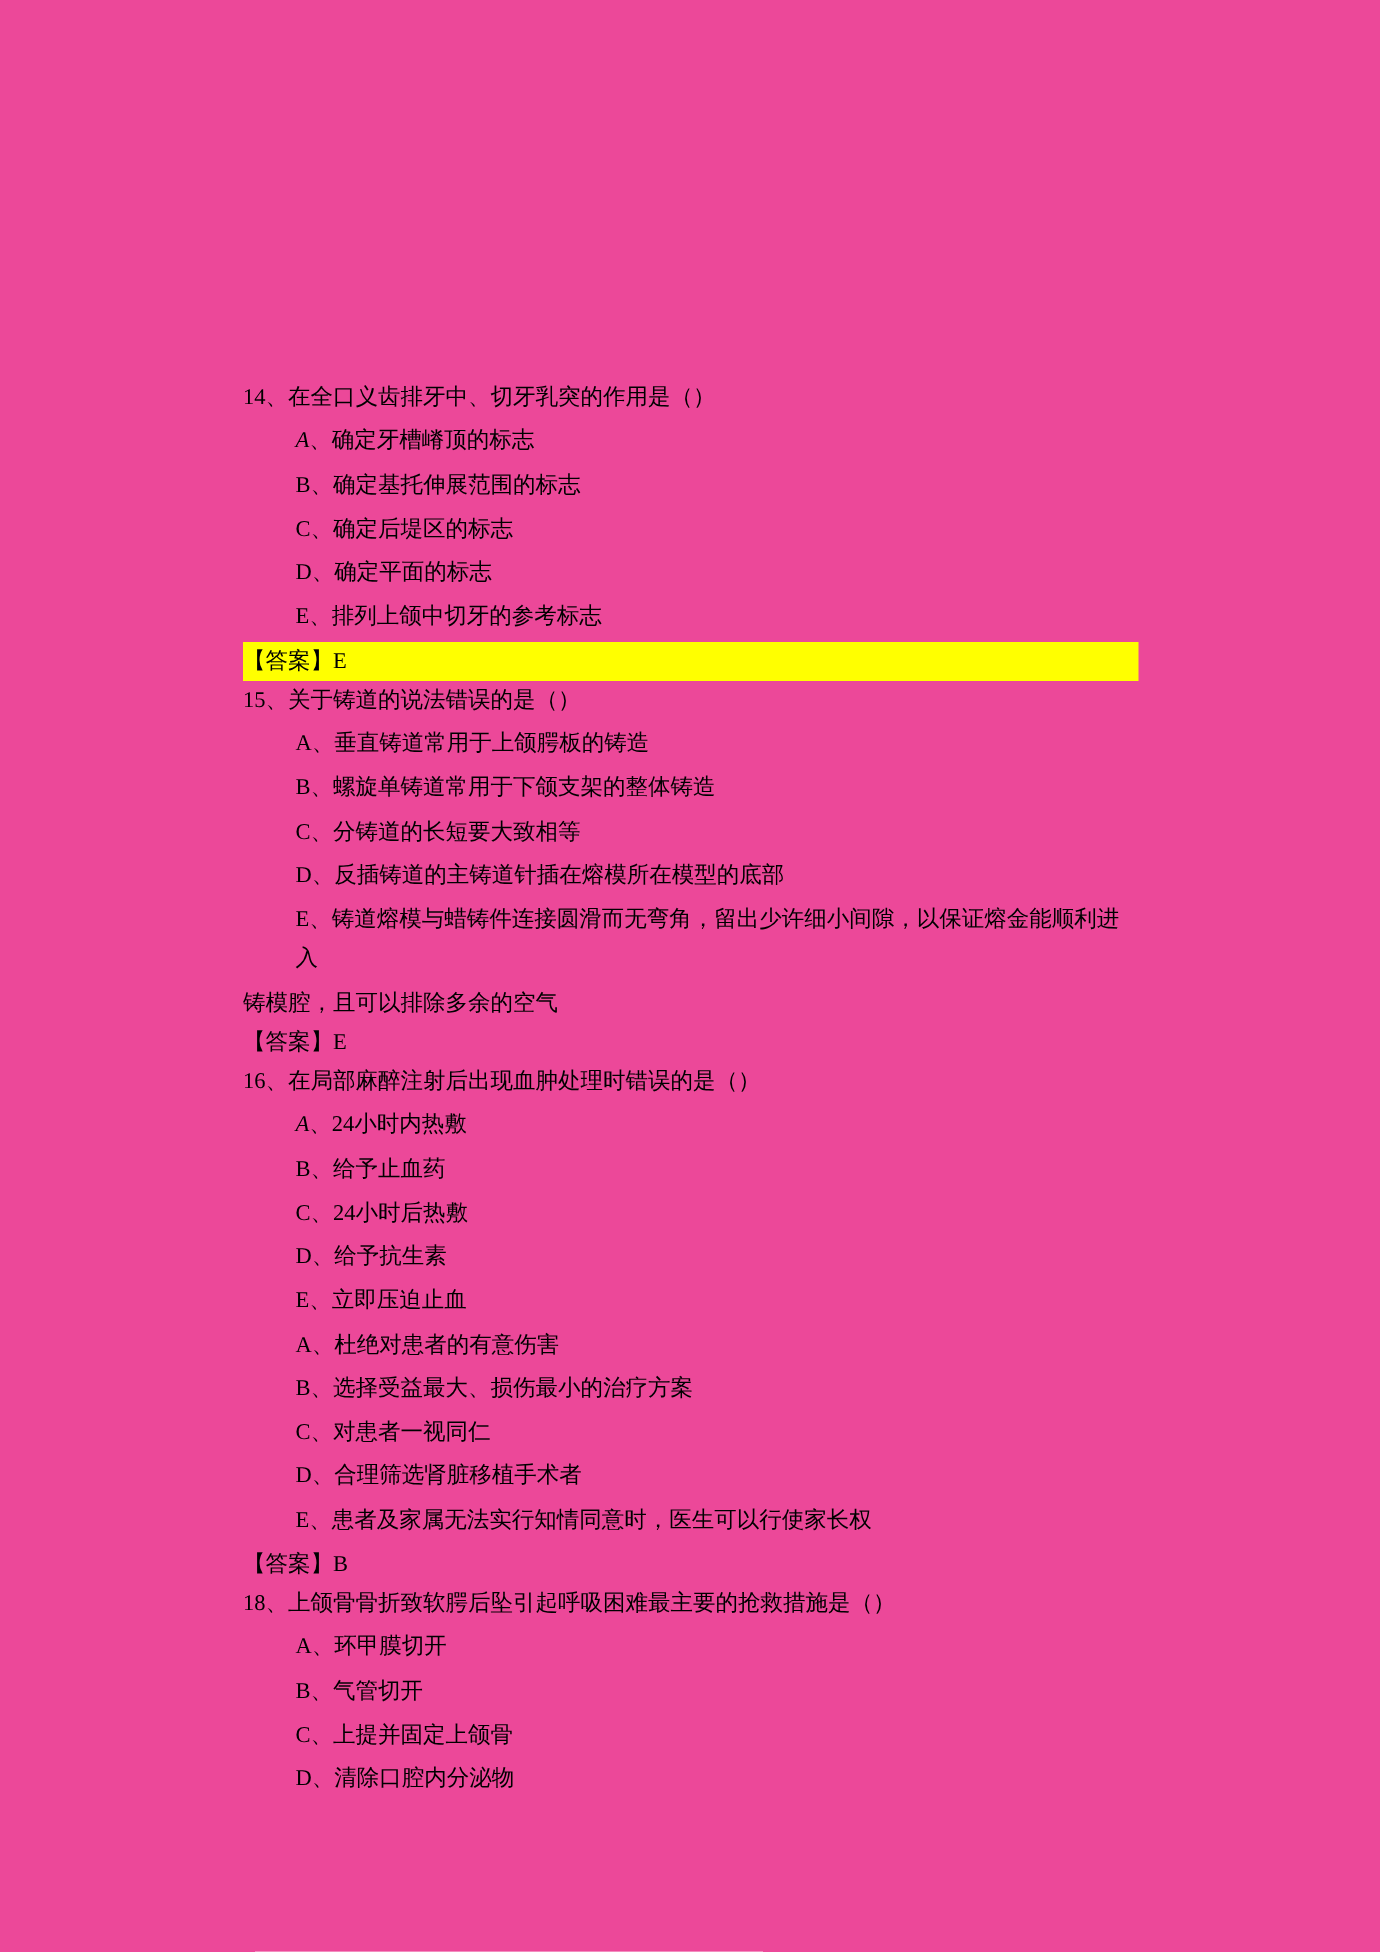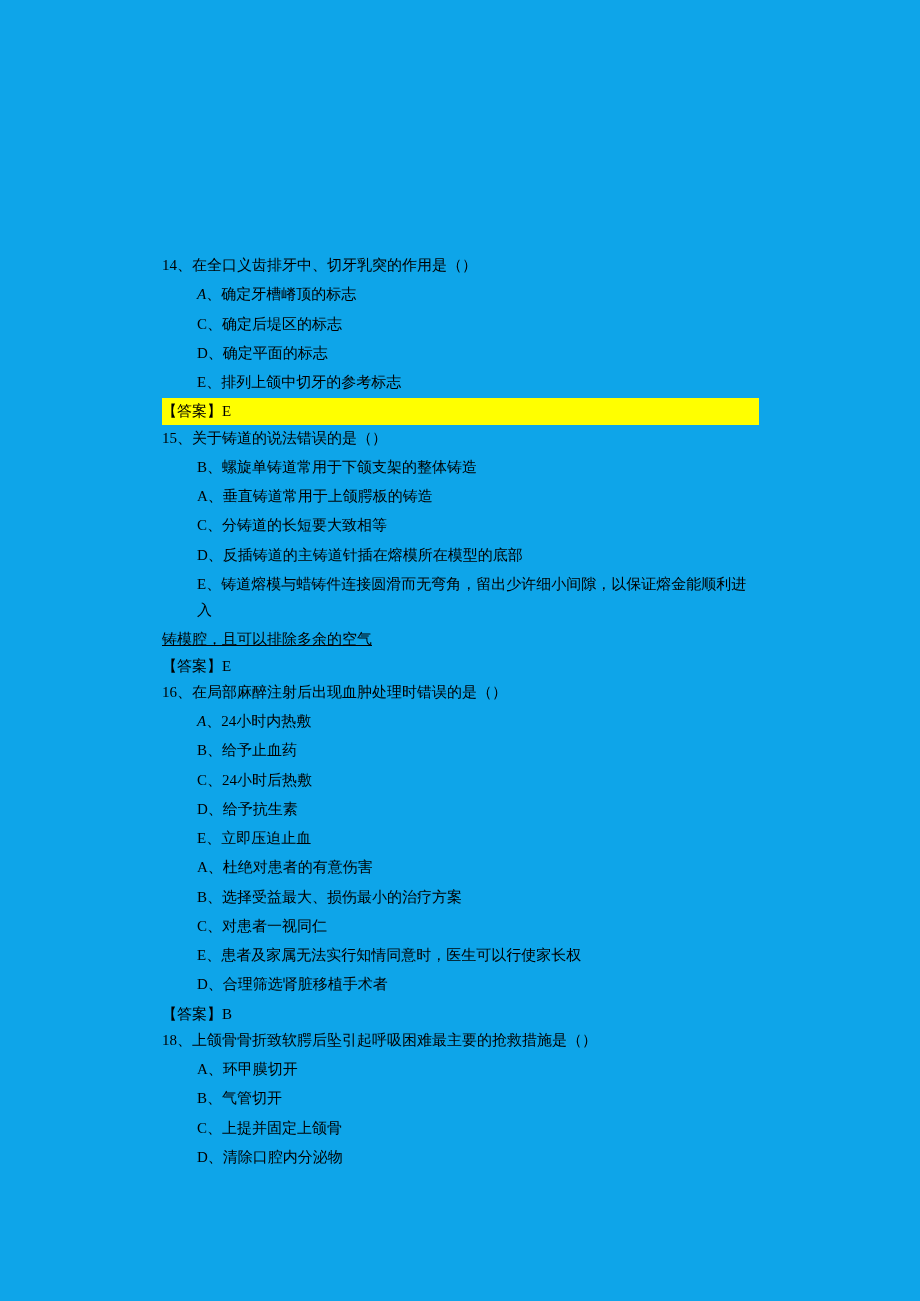--- a/index.html
+++ b/index.html
@@ -8,21 +8,21 @@
     font-family: "SimSun", "宋体", serif;
     font-size: 15px;
     color: #000;
     line-height: 1.75;
   }
   .page {
     width: 920px;
     min-height: 1301px;
     box-sizing: border-box;
     padding: 252px 162px 0 162px;
-    background: #0ea5e9;
+    background: #ec4899;
   }
   .q-stem {
     margin: 0;
   }
   .opt {
     padding-left: 32px;
     margin: 3px;
   }
   .opt .lbl {
     display: inline;
@@ -36,51 +36,51 @@
   .italicA { font-style: italic; font-family: "Times New Roman", serif; }
   .ans-line .prefix, .ans-line .val { display: inline; }
   .hl {
     display: block;
     background: #ffff00;
     width: 597px;
     margin-left: 0;
   }
   .wrap-cont {
     padding-left: 0;
-    text-decoration: underline;
   }
 </style>
 </head>
 <body>
 
 <div class="page" id="page-root">
     <div class="q-stem"><span>14</span><span>、</span><span>在全口义齿排牙中、切牙乳突的作用是（）</span></div>
     <div class="opt"><span class="lbl italicA">A</span><span class="sep">、</span><span class="txt">确定牙槽嵴顶的标志</span></div>
+    <div class="opt"><span class="lbl">B</span><span class="sep">、</span><span class="txt">确定基托伸展范围的标志</span></div>
     <div class="opt"><span class="lbl">C</span><span class="sep">、</span><span class="txt">确定后堤区的标志</span></div>
     <div class="opt"><span class="lbl">D</span><span class="sep">、</span><span class="txt">确定平面的标志</span></div>
     <div class="opt"><span class="lbl">E</span><span class="sep">、</span><span class="txt">排列上颌中切牙的参考标志</span></div>
     <div class="ans-line hl"><span class="prefix">【答案】</span><span class="val">E</span></div>
     <div class="q-stem"><span>15</span><span>、</span><span>关于铸道的说法错误的是（）</span></div>
+    <div class="opt"><span class="lbl">A</span><span class="sep">、</span><span class="txt">垂直铸道常用于上颌腭板的铸造</span></div>
     <div class="opt"><span class="lbl">B</span><span class="sep">、</span><span class="txt">螺旋单铸道常用于下颌支架的整体铸造</span></div>
-    <div class="opt"><span class="lbl">A</span><span class="sep">、</span><span class="txt">垂直铸道常用于上颌腭板的铸造</span></div>
     <div class="opt"><span class="lbl">C</span><span class="sep">、</span><span class="txt">分铸道的长短要大致相等</span></div>
     <div class="opt"><span class="lbl">D</span><span class="sep">、</span><span class="txt">反插铸道的主铸道针插在熔模所在模型的底部</span></div>
     <div class="opt"><span class="lbl">E</span><span class="sep">、</span><span class="txt">铸道熔模与蜡铸件连接圆滑而无弯角，留出少许细小间隙，以保证熔金能顺利进入</span></div>
     <div class="wrap-cont">铸模腔，且可以排除多余的空气</div>
     <div class="ans-line"><span class="prefix">【答案】</span><span class="val">E</span></div>
     <div class="q-stem"><span>16</span><span>、</span><span>在局部麻醉注射后出现血肿处理时错误的是（）</span></div>
     <div class="opt"><span class="lbl italicA">A</span><span class="sep">、</span><span class="txt">24小时内热敷</span></div>
     <div class="opt"><span class="lbl">B</span><span class="sep">、</span><span class="txt">给予止血药</span></div>
     <div class="opt"><span class="lbl">C</span><span class="sep">、</span><span class="txt">24小时后热敷</span></div>
     <div class="opt"><span class="lbl">D</span><span class="sep">、</span><span class="txt">给予抗生素</span></div>
     <div class="opt"><span class="lbl">E</span><span class="sep">、</span><span class="txt">立即压迫止血</span></div>
     <div class="opt"><span class="lbl">A</span><span class="sep">、</span><span class="txt">杜绝对患者的有意伤害</span></div>
     <div class="opt"><span class="lbl">B</span><span class="sep">、</span><span class="txt">选择受益最大、损伤最小的治疗方案</span></div>
     <div class="opt"><span class="lbl">C</span><span class="sep">、</span><span class="txt">对患者一视同仁</span></div>
+    <div class="opt"><span class="lbl">D</span><span class="sep">、</span><span class="txt">合理筛选肾脏移植手术者</span></div>
     <div class="opt"><span class="lbl">E</span><span class="sep">、</span><span class="txt">患者及家属无法实行知情同意时，医生可以行使家长权</span></div>
-    <div class="opt"><span class="lbl">D</span><span class="sep">、</span><span class="txt">合理筛选肾脏移植手术者</span></div>
     <div class="ans-line"><span class="prefix">【答案】</span><span class="val">B</span></div>
     <div class="q-stem"><span>18</span><span>、</span><span>上颌骨骨折致软腭后坠引起呼吸困难最主要的抢救措施是（）</span></div>
     <div class="opt"><span class="lbl">A</span><span class="sep">、</span><span class="txt">环甲膜切开</span></div>
     <div class="opt"><span class="lbl">B</span><span class="sep">、</span><span class="txt">气管切开</span></div>
     <div class="opt"><span class="lbl">C</span><span class="sep">、</span><span class="txt">上提并固定上颌骨</span></div>
     <div class="opt"><span class="lbl">D</span><span class="sep">、</span><span class="txt">清除口腔内分泌物</span></div>
   </div>
 
 </body></html>

